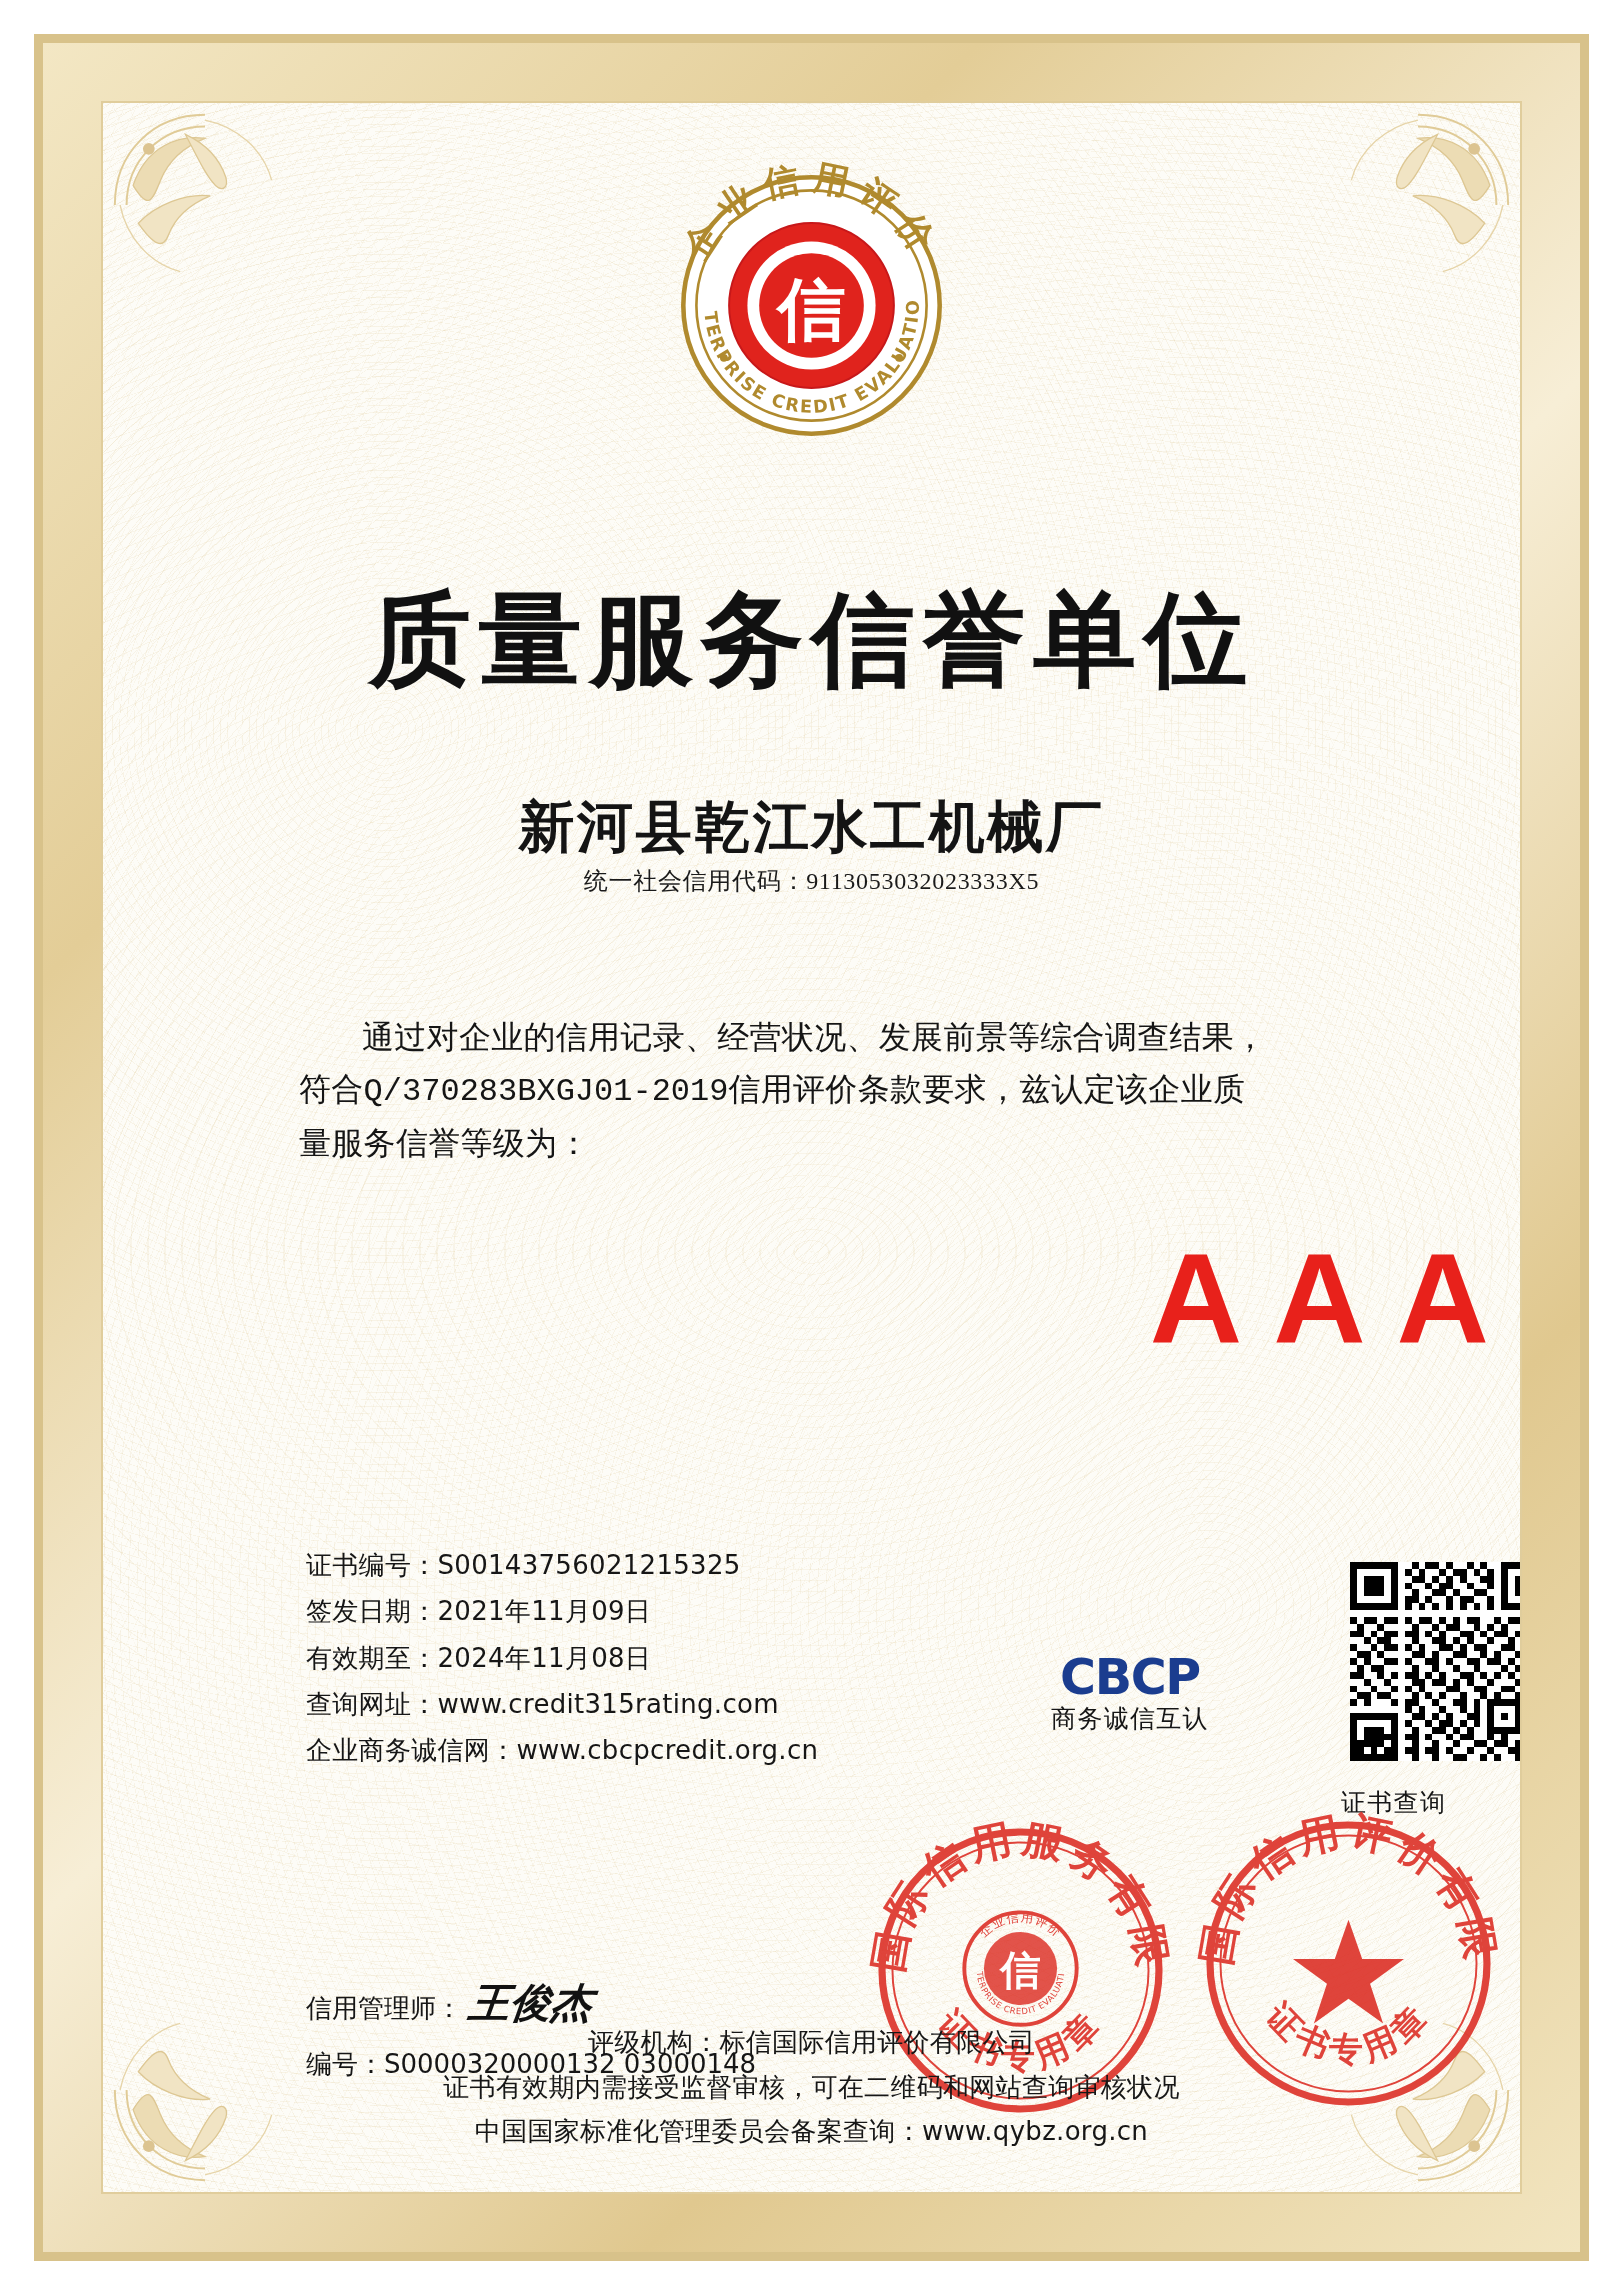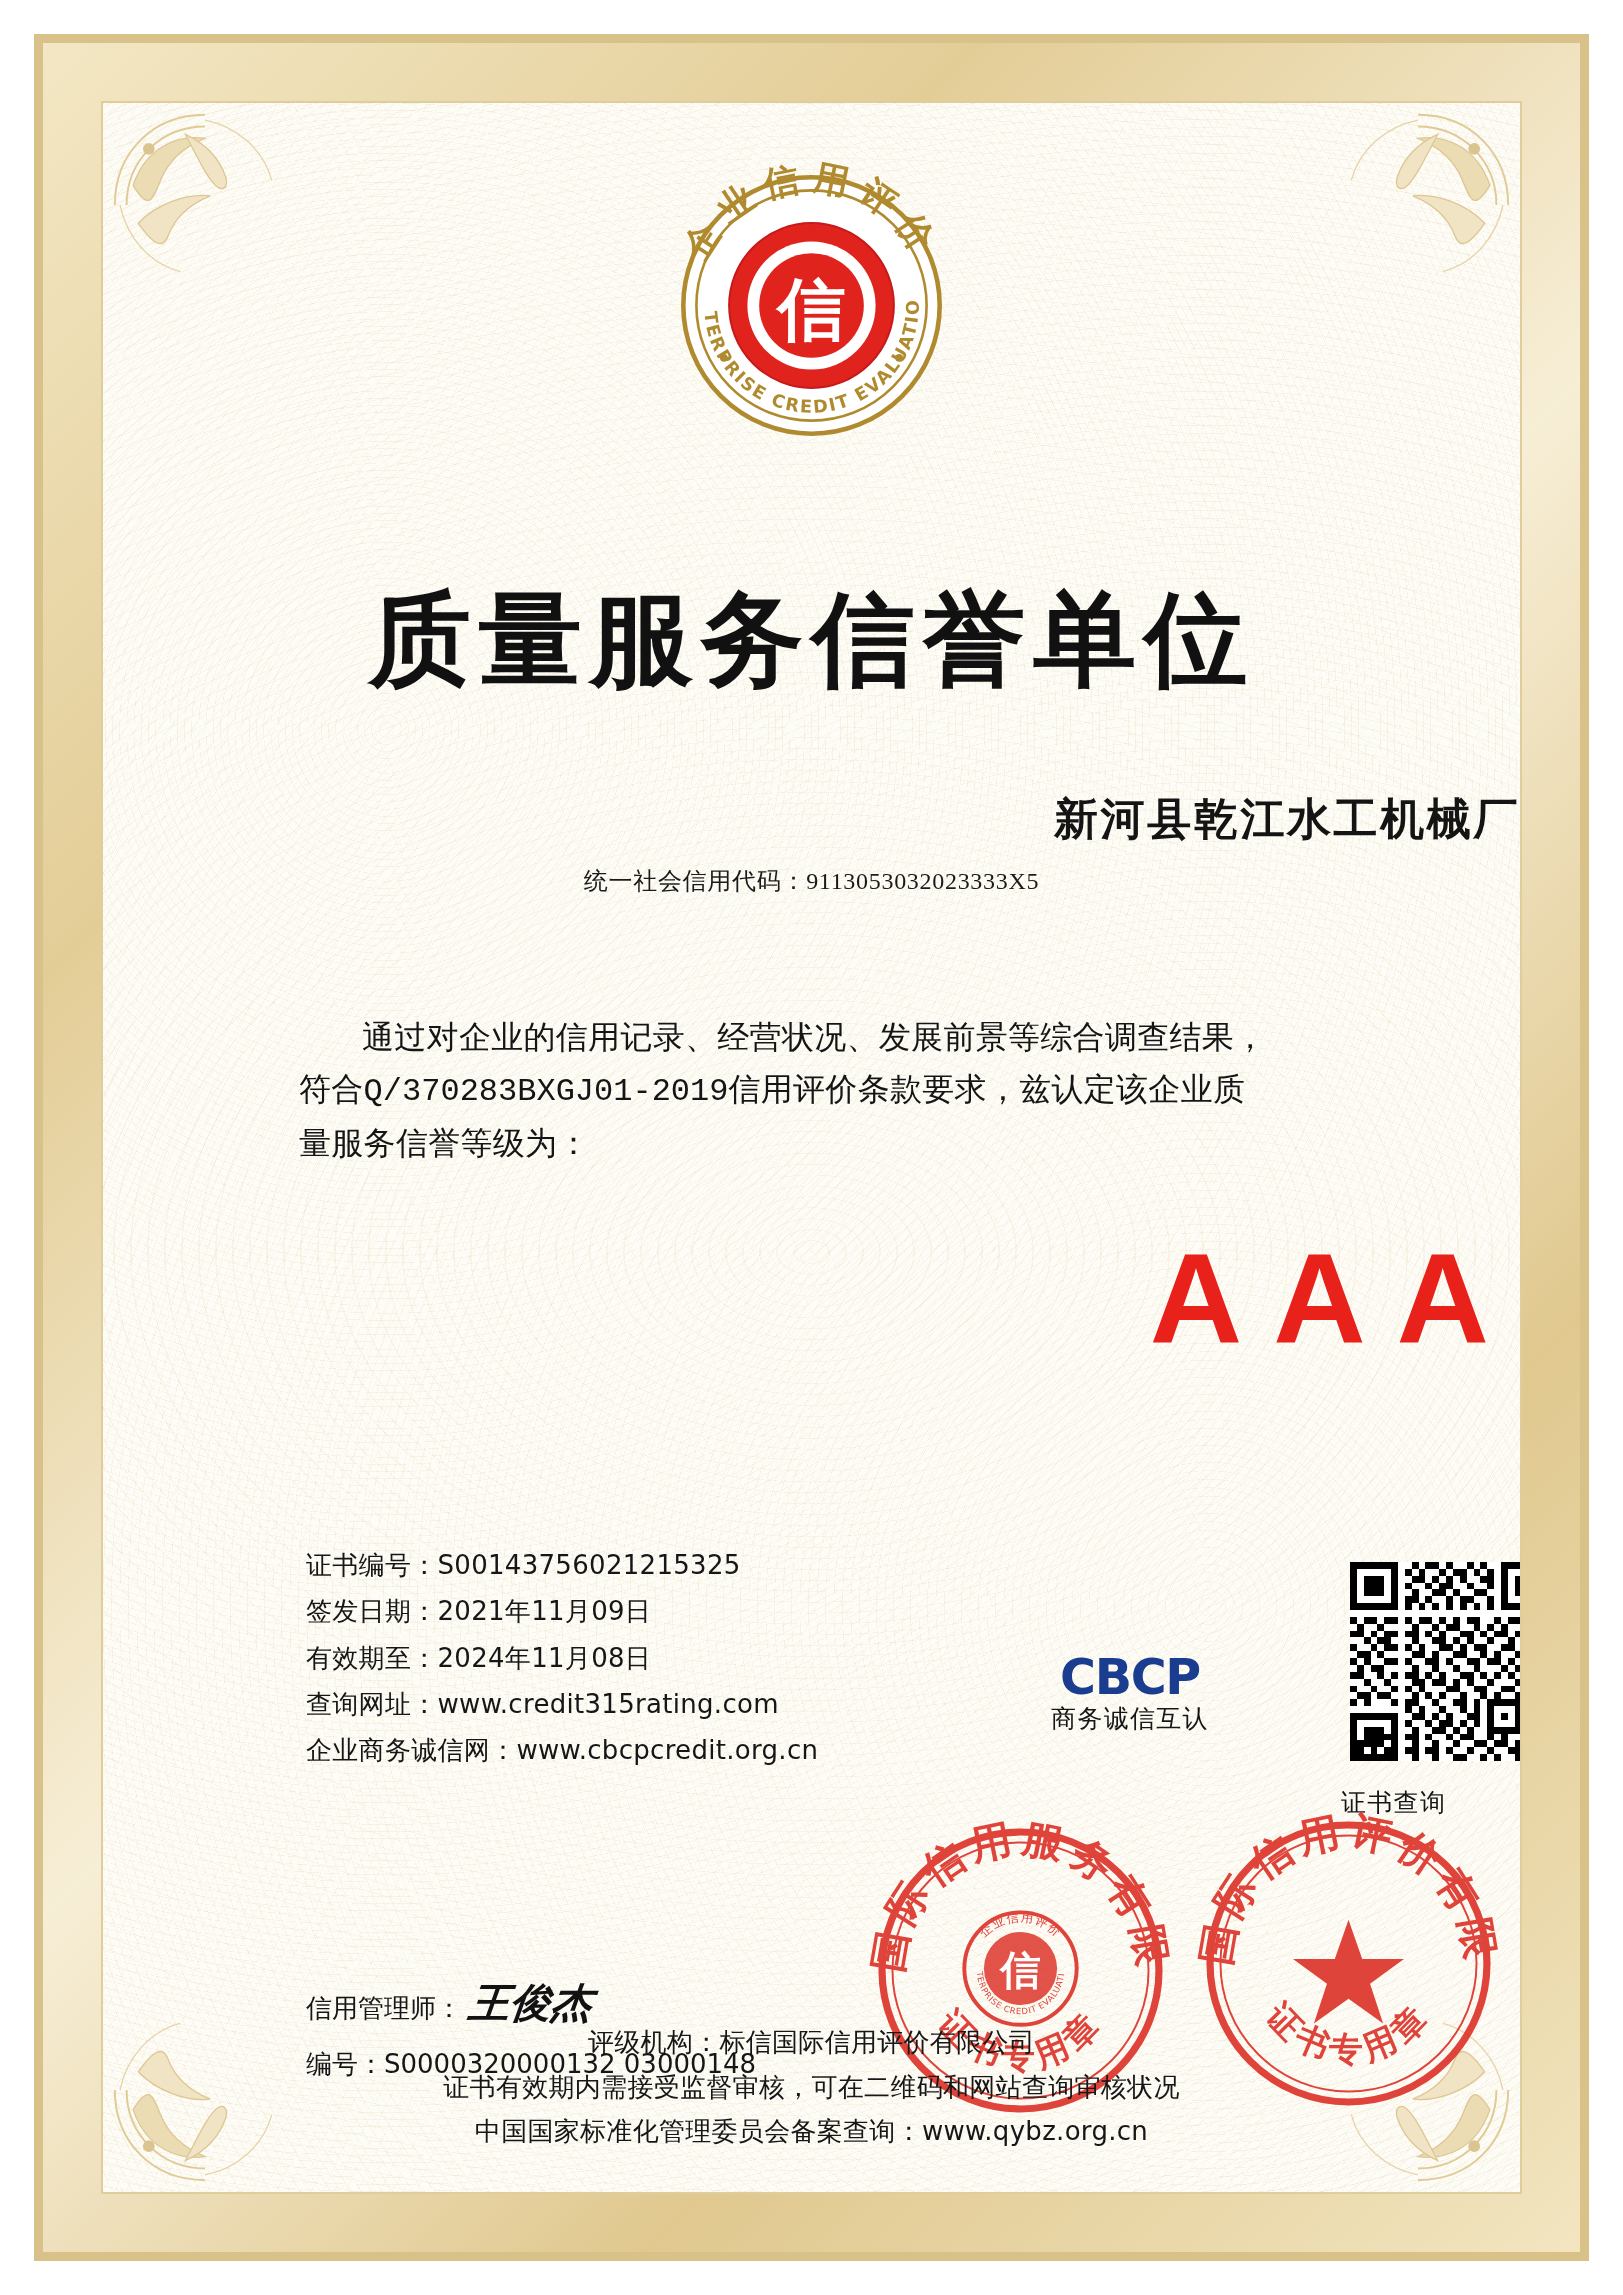--- a/index.html
+++ b/index.html
@@ -106,24 +106,24 @@
     font-size: 103px;
     letter-spacing: 7.9px;
     color: #111111;
     line-height: 1;
   }
 
   .company-name {
     position: absolute;
     top: 687px;
     left: 0; right: 0;
-    text-align: right;
+    text-align: center;
     font-family: "DejaVu Serif", "Liberation Serif", serif;
     font-weight: bold;
-    font-size: 44px;
+    font-size: 56px;
     letter-spacing: 2.6px;
     color: #141414;
   }
 
   .credit-code {
     position: absolute;
     top: 762px;
     left: 0; right: 0;
     text-align: center;
     font-family: "Liberation Serif", serif;

